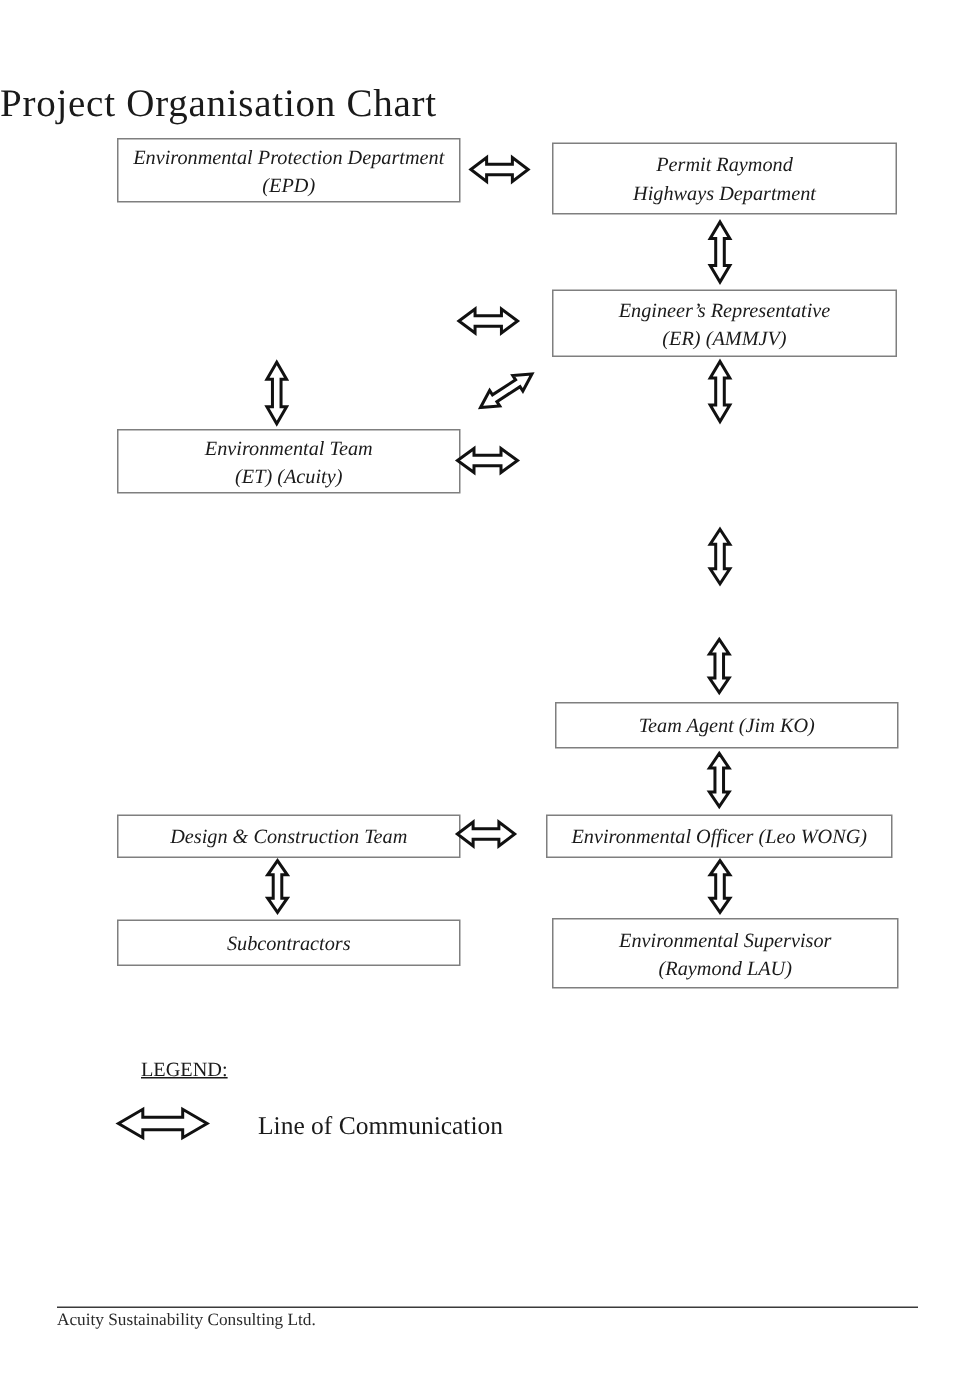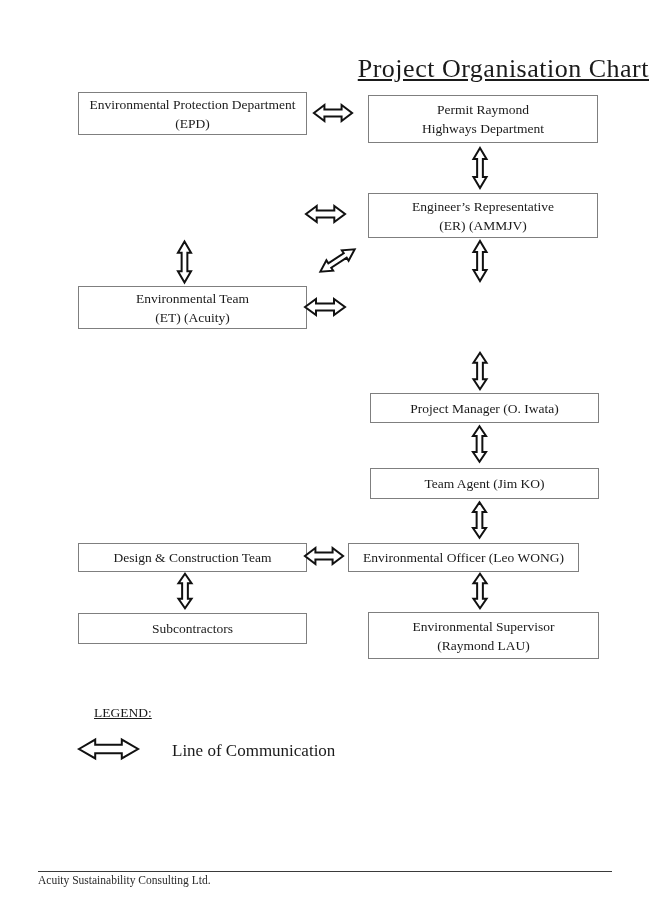--- a/index.html
+++ b/index.html
@@ -1,27 +1,27 @@
 <!DOCTYPE html>
 <html><head>
 <meta charset="utf-8">
 <style>
   html,body { margin:0; padding:0; background:#ffffff; }
   .page {
     position:relative; width:649px; height:918px; background:#ffffff;
     font-family:"Liberation Serif", serif; color:#1a1a1a; overflow:hidden;
   }
   .title {
-    position:absolute; left:0; right:0; top:54px; text-align:right;
-    font-size:26px; text-decoration:underline; letter-spacing:0.5px;
+    position:absolute; left:0; right:0; top:54px; text-align:left;
+    font-size:26px; letter-spacing:0.5px;
   }
   .box {
     position:absolute; border:1px solid #7f7f7f; background:#ffffff;
     display:flex; align-items:center; justify-content:center;
-    text-align:center; font-size:13.5px; line-height:19px;
+    text-align:center; font-size:13.5px; line-height:19px;font-style:italic;
   }
   .box .lbl { white-space:pre-line; padding:0 4px; }
   .arrow { position:absolute; }
   .arrow svg { display:block; width:100%; height:100%; overflow:visible; }
   .v    { transform:rotate(90deg); }
   .diag { transform:rotate(-33deg); }
   .legend-heading {
     position:absolute; left:94px; top:705px; font-size:13.5px;
     text-decoration:underline;
   }
@@ -54,30 +54,27 @@
 Highways Department</span>
   </div>
   <div class="box" style="left:368px;top:193px;width:228px;height:43px">
     <span class="lbl">Engineer’s Representative
 (ER) (AMMJV)</span>
   </div>
   <div class="box" style="left:78px;top:286px;width:227px;height:41px">
     <span class="lbl">Environmental Team
 (ET) (Acuity)</span>
   </div>
-  <div class="box" style="left:370px;top:393px;width:227px;height:28px">
-    <span class="lbl">Project Manager (O. Iwata)</span>
-  </div>
   <div class="box" style="left:370px;top:468px;width:227px;height:29px">
     <span class="lbl">Team Agent (Jim KO)</span>
   </div>
   <div class="box" style="left:78px;top:543px;width:227px;height:27px">
     <span class="lbl">Design &amp; Construction Team</span>
   </div>
-  <div class="box" style="left:348px;top:543px;width:229px;height:27px">
+  <div class="box" style="left:364px;top:543px;width:229px;height:27px">
     <span class="lbl">Environmental Officer (Leo WONG)</span>
   </div>
   <div class="box" style="left:368px;top:612px;width:229px;height:45px">
     <span class="lbl">Environmental Supervisor
 (Raymond LAU)</span>
   </div>
   <div class="box" style="left:78px;top:613px;width:227px;height:29px">
     <span class="lbl">Subcontractors</span>
   </div>
 

